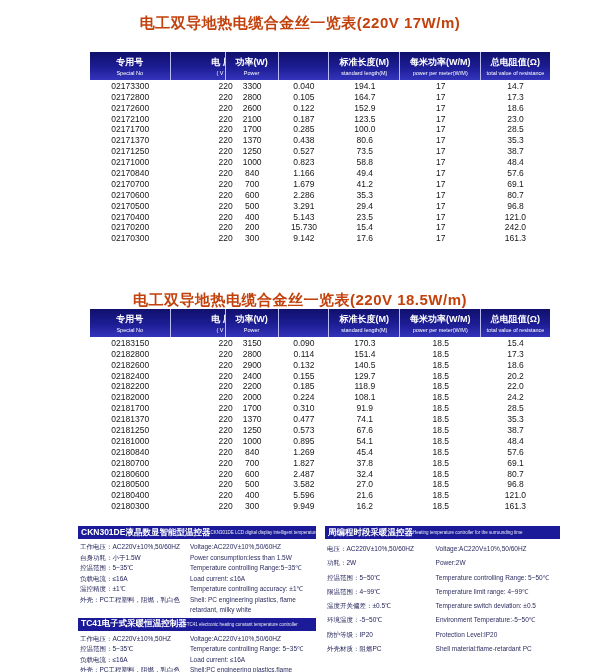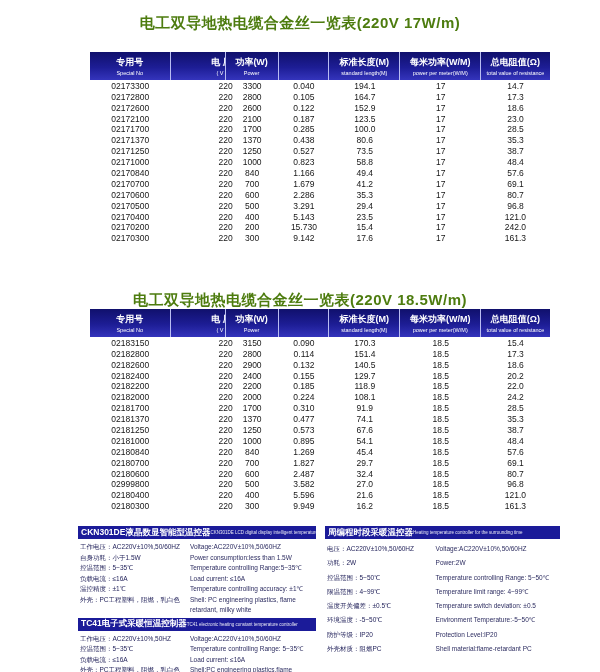--- a/index.html
+++ b/index.html
@@ -8,21 +8,21 @@
     background:#ffffff;
     font-family:"Liberation Sans", sans-serif;
     position:relative;
     overflow:hidden;
   }
   .sheet { position:absolute; inset:0; }
 
   
   .tbl-title {
     position:absolute; left:0; width:600px;
-    text-align:center; font-weight:bold; font-size:15px; color:#4d7c0f;
+    text-align:center; font-weight:bold; font-size:15px; color:#c2410c;
     letter-spacing:0.5px;
   }
   #t1-title { top:14px; }
   #t2-title { top:280px;margin-top:11px; }
 
   
   .tbl { position:absolute; left:90px; width:460px; }
   #t1 { top:52px; }
   #t2 { top:309px; }
 
@@ -383,35 +383,35 @@
           <div class="tcell c3">1.269</div>
           <div class="tcell c4">45.4</div>
           <div class="tcell c5">18.5</div>
           <div class="tcell c6">57.6</div>
         </div>
         <div class="trow">
           <div class="tcell c0">02180700</div>
           <div class="tcell c1">220</div>
           <div class="tcell c2">700</div>
           <div class="tcell c3">1.827</div>
-          <div class="tcell c4">29.7</div>
+          <div class="tcell c4">37.8</div>
           <div class="tcell c5">18.5</div>
           <div class="tcell c6">69.1</div>
         </div>
         <div class="trow">
           <div class="tcell c0">02180600</div>
           <div class="tcell c1">220</div>
           <div class="tcell c2">600</div>
           <div class="tcell c3">2.487</div>
           <div class="tcell c4">32.4</div>
           <div class="tcell c5">18.5</div>
           <div class="tcell c6">80.7</div>
         </div>
         <div class="trow">
-          <div class="tcell c0">02999800</div>
+          <div class="tcell c0">02180500</div>
           <div class="tcell c1">220</div>
           <div class="tcell c2">500</div>
           <div class="tcell c3">3.582</div>
           <div class="tcell c4">27.0</div>
           <div class="tcell c5">18.5</div>
           <div class="tcell c6">96.8</div>
         </div>
         <div class="trow">
           <div class="tcell c0">02180400</div>
           <div class="tcell c1">220</div>

